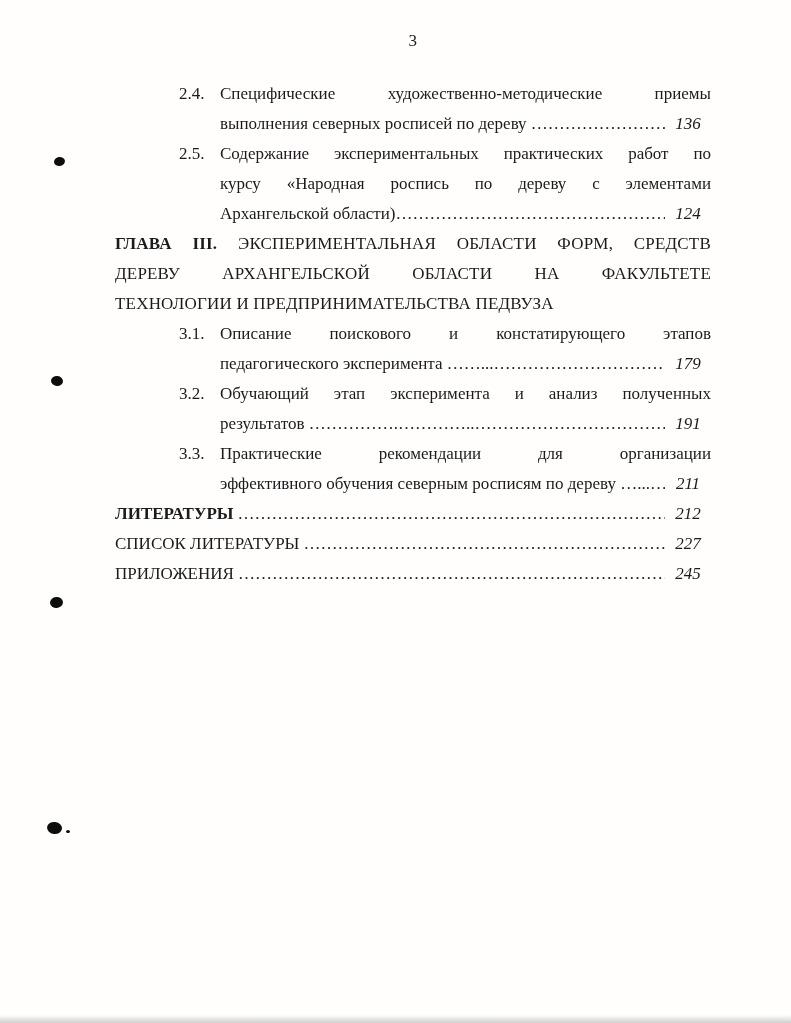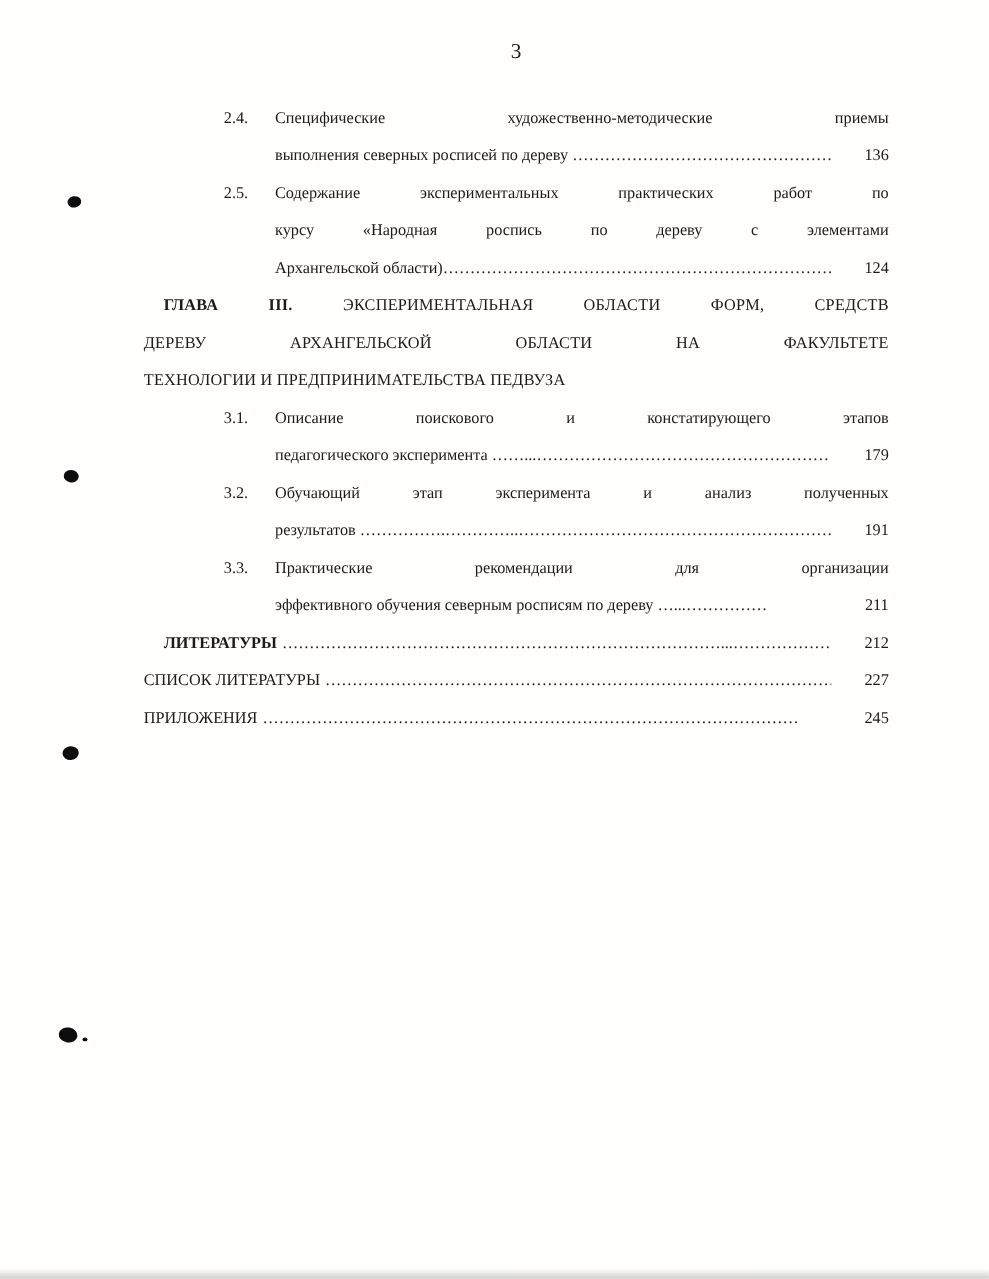--- a/index.html
+++ b/index.html
@@ -17,40 +17,40 @@
     position: absolute;
     left: 115px; top: 31px; width: 596px;
     text-align: center;
     font-size: 17px;
     letter-spacing: 0.5px;
   }
 
   .content {
     position: absolute;
     left: 115px; top: 79px; width: 596px;
-    font-size: 13px;
+    font-size: 17px;
     line-height: 30px;
   }
 
   .entry { position: relative; padding-left: 105px; }
   .entry .num { position: absolute; left: 64px; top: 0; }
 
   .line { min-height: 30px; }
 
   
   .jline { text-align: justify; text-align-last: justify; text-justify: inter-word; }
 
   
   .pline { display: flex; }
   .pline .txt { flex: 1 1 0; min-width: 0; overflow: hidden; white-space: nowrap; }
   .pline .lbl { flex: 0 0 auto; }
   .pline .lbl + .txt { margin-left: 4px; }
-  .pline .pg { flex: 0 0 46px; text-align: right; white-space: nowrap; }
+  .pline .pg { flex: 0 0 46px; text-align: center; white-space: nowrap; font-style: italic; }
 
-  .bold { font-weight: bold; margin-left: 16px; }
+  .bold { font-weight: bold; }
 
   .chapter { letter-spacing: 0.2px; }
 
   
   .speck { position: absolute; background: #0d0d0d; border-radius: 50%; }
   .speck-1 { left: 54px; top: 157px; width: 11px; height: 9px;  transform: rotate(-10deg); }
   .speck-2 { left: 51px; top: 376px; width: 12px; height: 10px; transform: rotate(6deg); }
   .speck-3 { left: 50px; top: 597px; width: 13px; height: 11px; transform: rotate(-4deg); }
   .speck-4 { left: 47px; top: 822px; width: 15px; height: 12px; transform: rotate(8deg); }
   .speck-5 { left: 66px; top: 830px; width: 4px;  height: 3px; }

